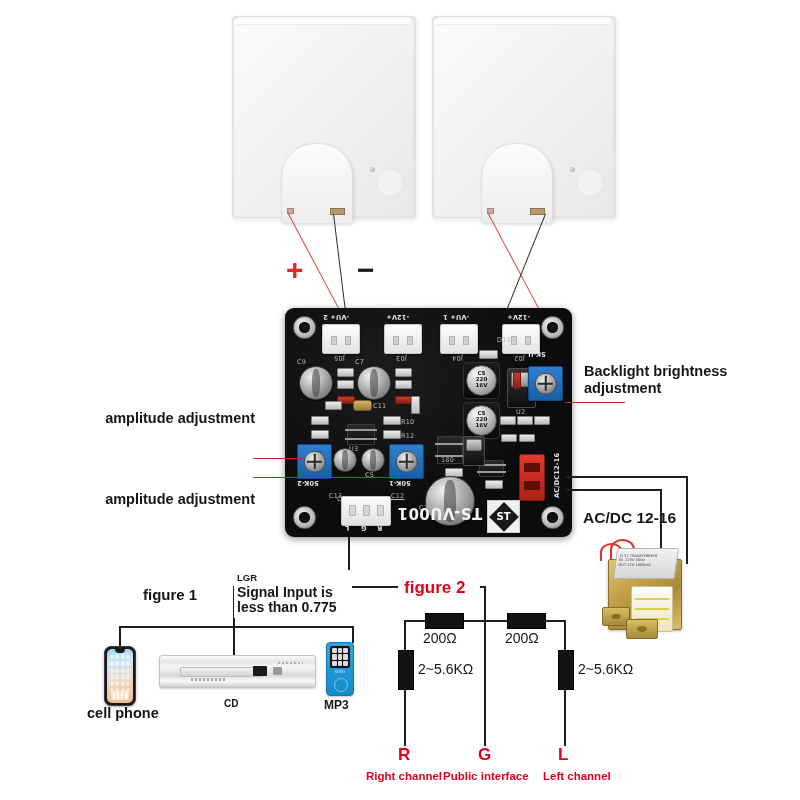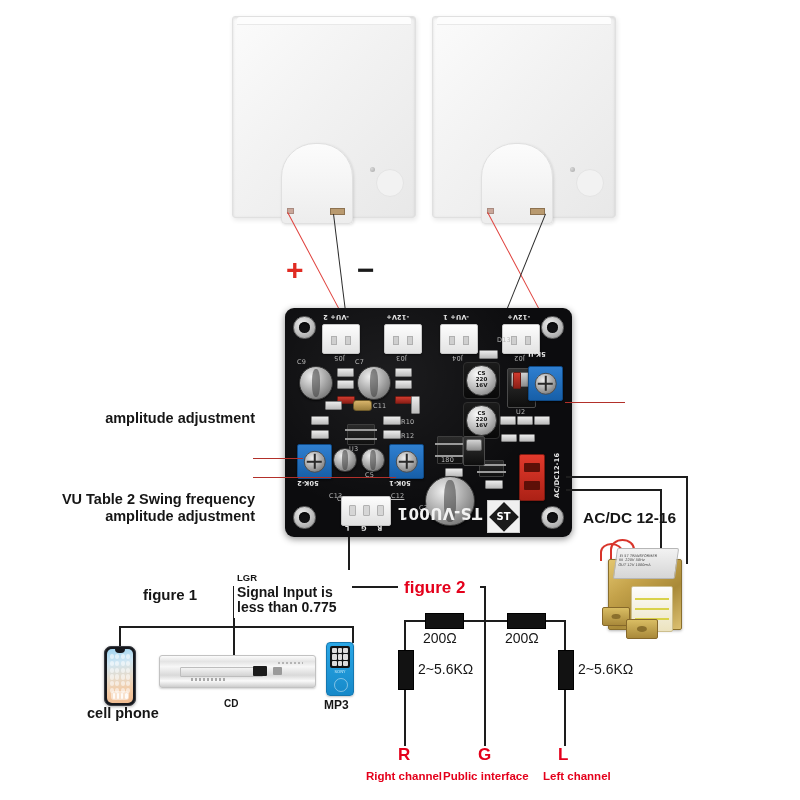--- a/index.html
+++ b/index.html
@@ -356,27 +356,30 @@
     <div class="logo" style="left:202px;top:192px;width:31px;height:31px;">
       <div class="dia"></div>
       <div class="st">ST</div>
     </div>
   </div>
 
   <div class="leader" style="left:565px;top:402px;width:60px;"></div>
   <div class="leader" style="left:253px;top:458px;width:50px;"></div>
   <div class="leader" style="left:253px;top:477px;width:143px;"></div>
 
+  <div class="callout" style="left:584px;top:363px;width:210px;">
+    <div>Backlight brightness</div>
+    <div>adjustment</div>
+  </div>
 
   <div class="callout right-al" style="left:40px;top:410px;width:215px;">
     <div>amplitude adjustment</div>
   </div>
 
   <div class="callout right-al" style="left:40px;top:491px;width:215px;">
-    <div>VU Table 2 Swing frequency</div>
     <div>amplitude adjustment</div>
   </div>
 
   <div class="bline h" style="left:566px;top:476px;width:121px;"></div>
   <div class="bline v" style="left:686px;top:476px;height:88px;"></div>
   <div class="bline h" style="left:566px;top:489px;width:95px;"></div>
   <div class="bline v" style="left:660px;top:489px;height:75px;"></div>
 
   <div class="lbl b" style="left:583px;top:509px;font-size:15.5px;">AC/DC 12-16</div>
 

